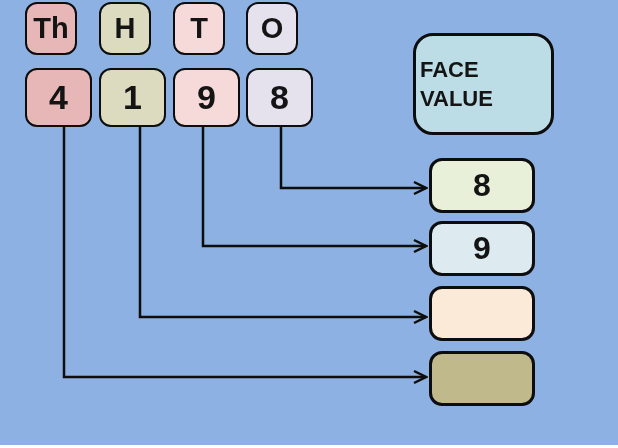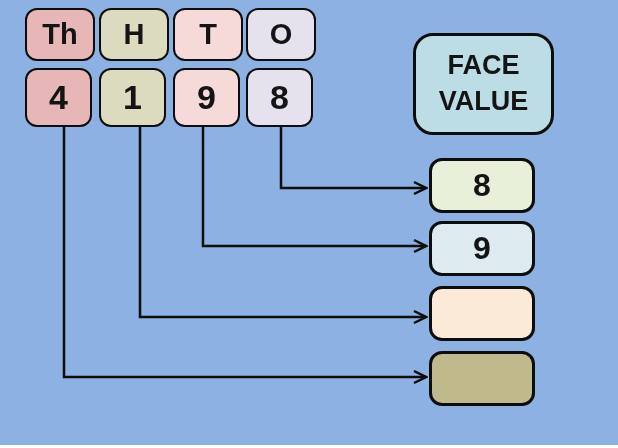--- a/index.html
+++ b/index.html
@@ -14,27 +14,27 @@
     background:#ffffff;
   }
   .box{
     position:absolute;
     border:2.5px solid #0d0d0d;
     border-radius:12px;
     display:flex;align-items:center;justify-content:center;
     font-weight:bold;color:#141414;
     box-sizing:border-box;
   }
-  .hdr{width:70px;height:53px;top:8px;font-size:29px;}
+  .hdr{width:52px;height:53px;top:2px;font-size:29px;}
   .dig{width:67px;height:59px;top:68px;font-size:34px;}
   .c0{left:25px;} .c1{left:99px;} .c2{left:173px;} .c3{left:246px;}
   #face-value-box{
     left:413px;top:33px;width:141px;height:102px;
     border-width:3px;border-radius:20px;
-    font-size:27px;line-height:1.32;text-align:center;
+    font-size:22px;line-height:1.32;
     padding:0 4px;
   }
   .result{
     left:429px;width:106px;height:55px;
     border-width:3px;border-radius:13px;
     font-size:32px;
   }
   .r0{top:158px;} .r1{top:221px;} .r2{top:286px;} .r3{top:351px;}
   #connector-layer{position:absolute;left:0;top:0;}
   #connector-layer path{fill:none;stroke:#0d0d0d;stroke-width:2.5px;}

